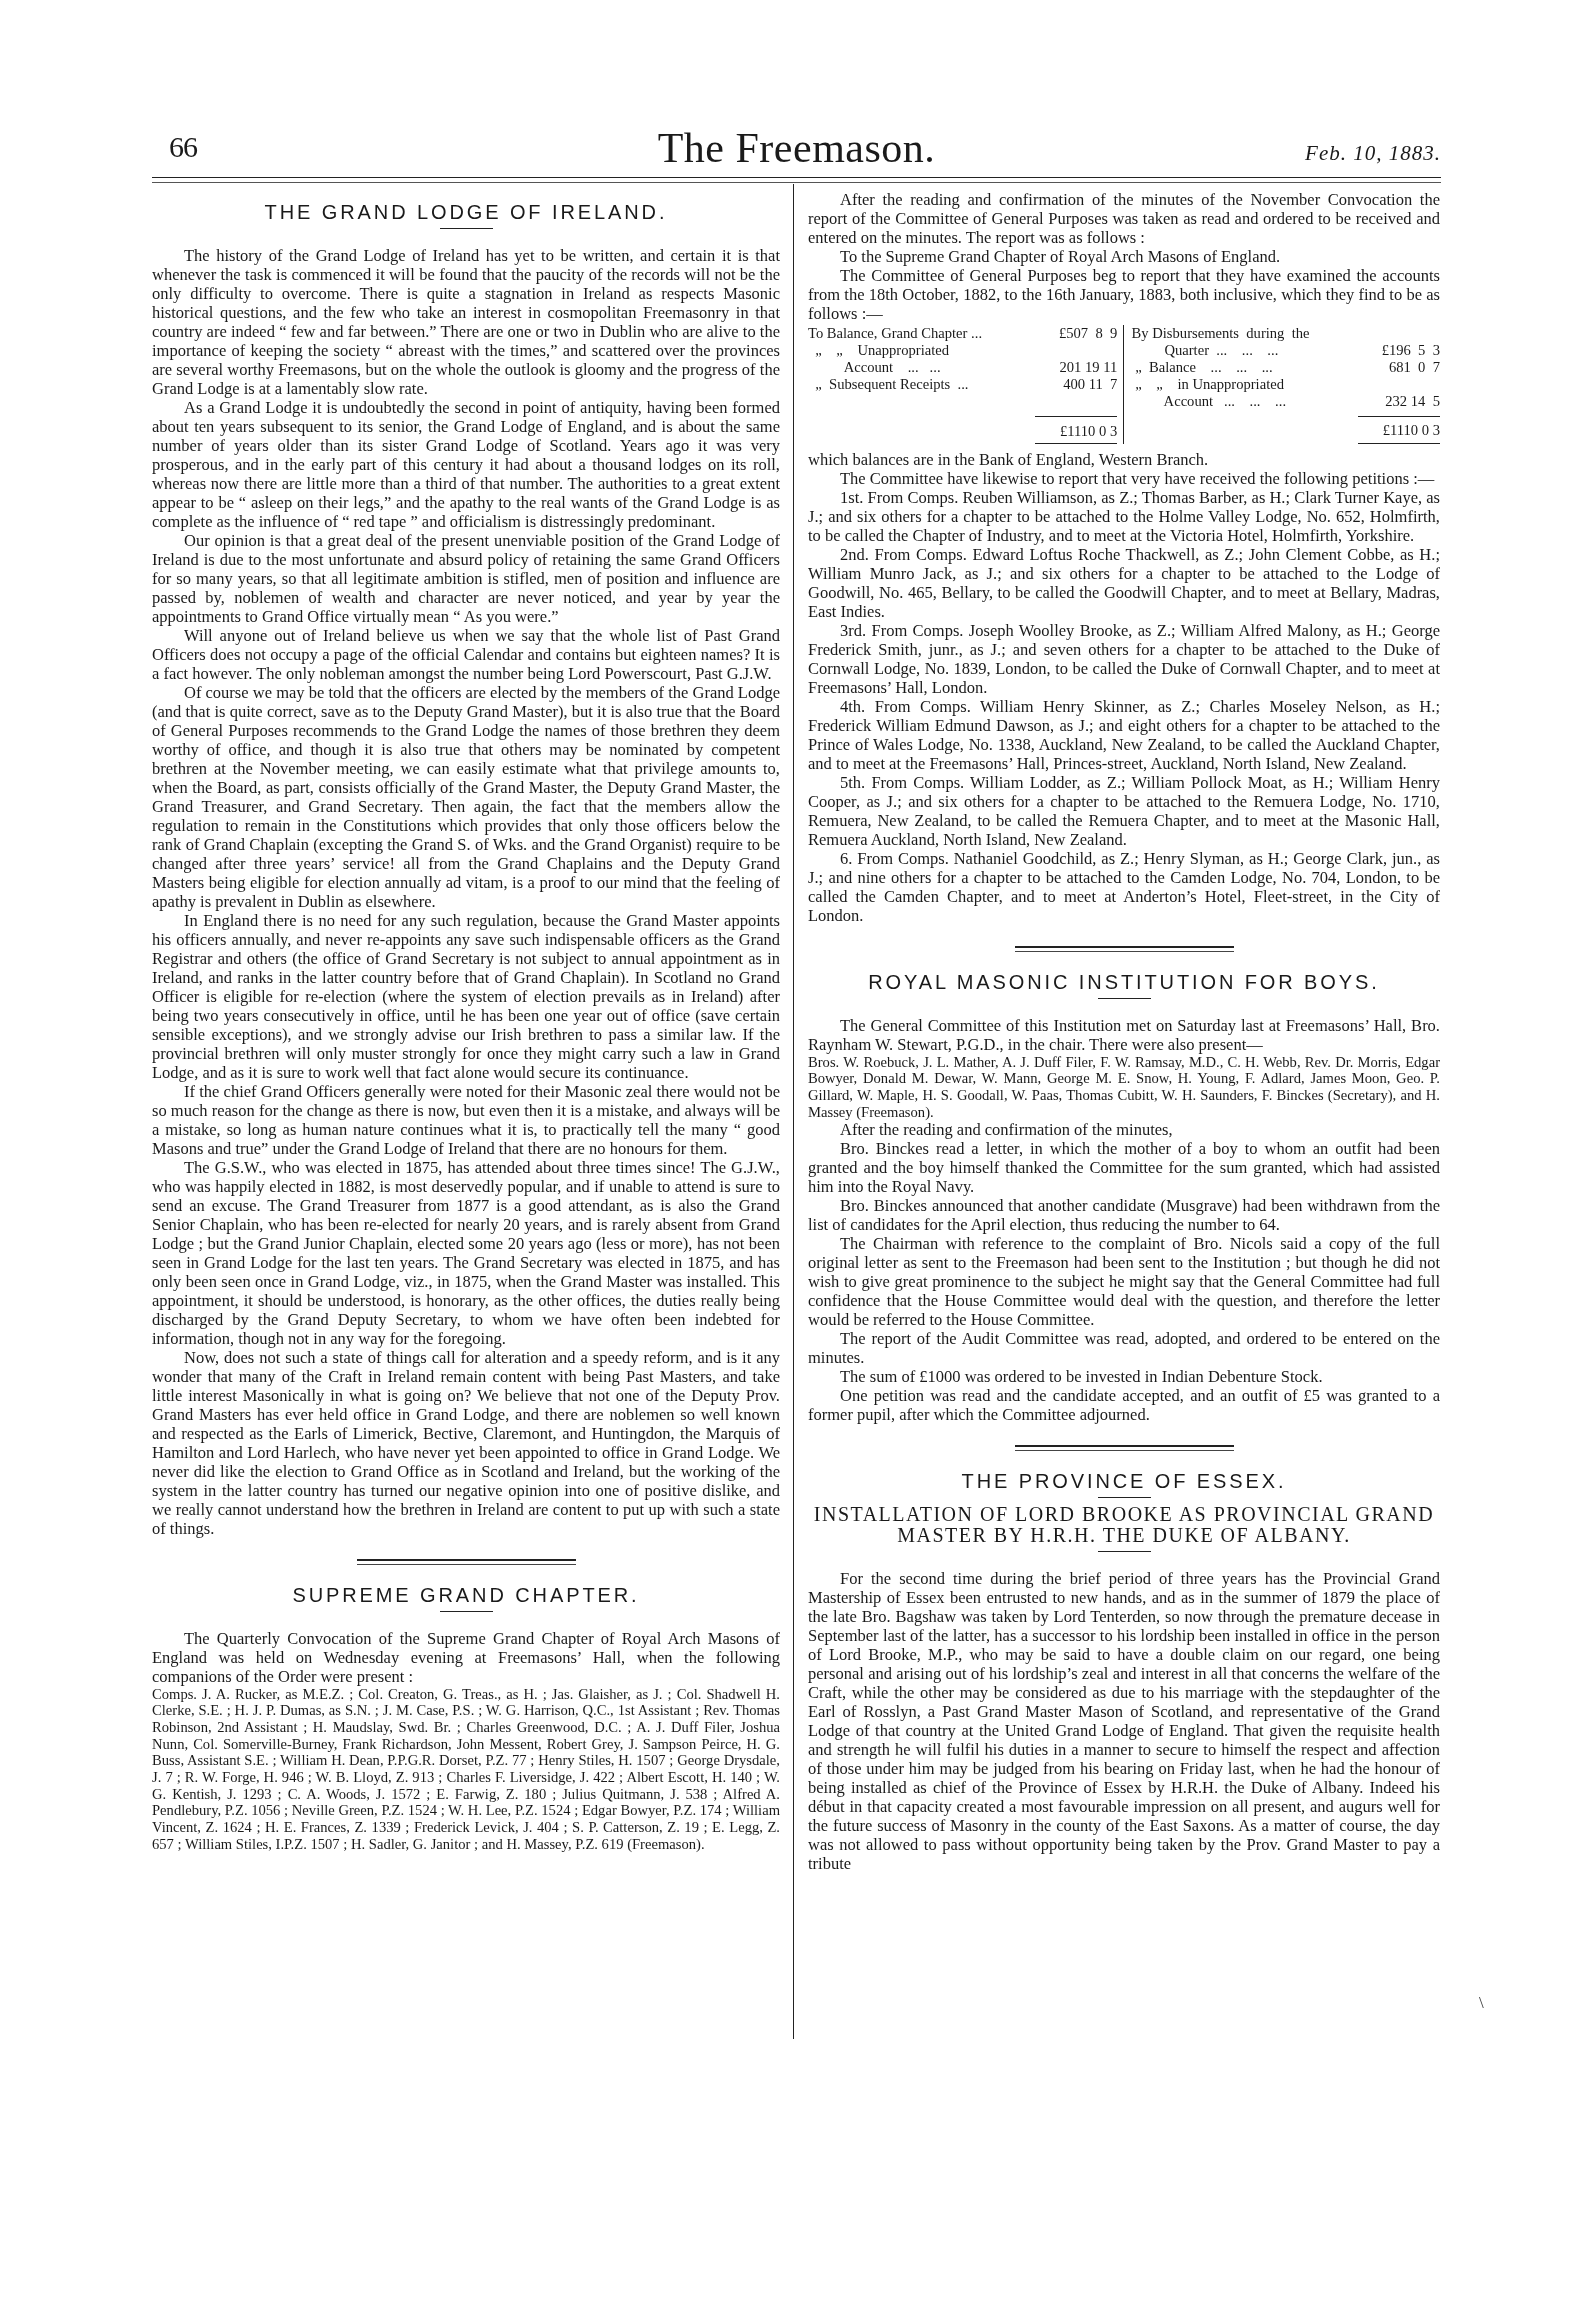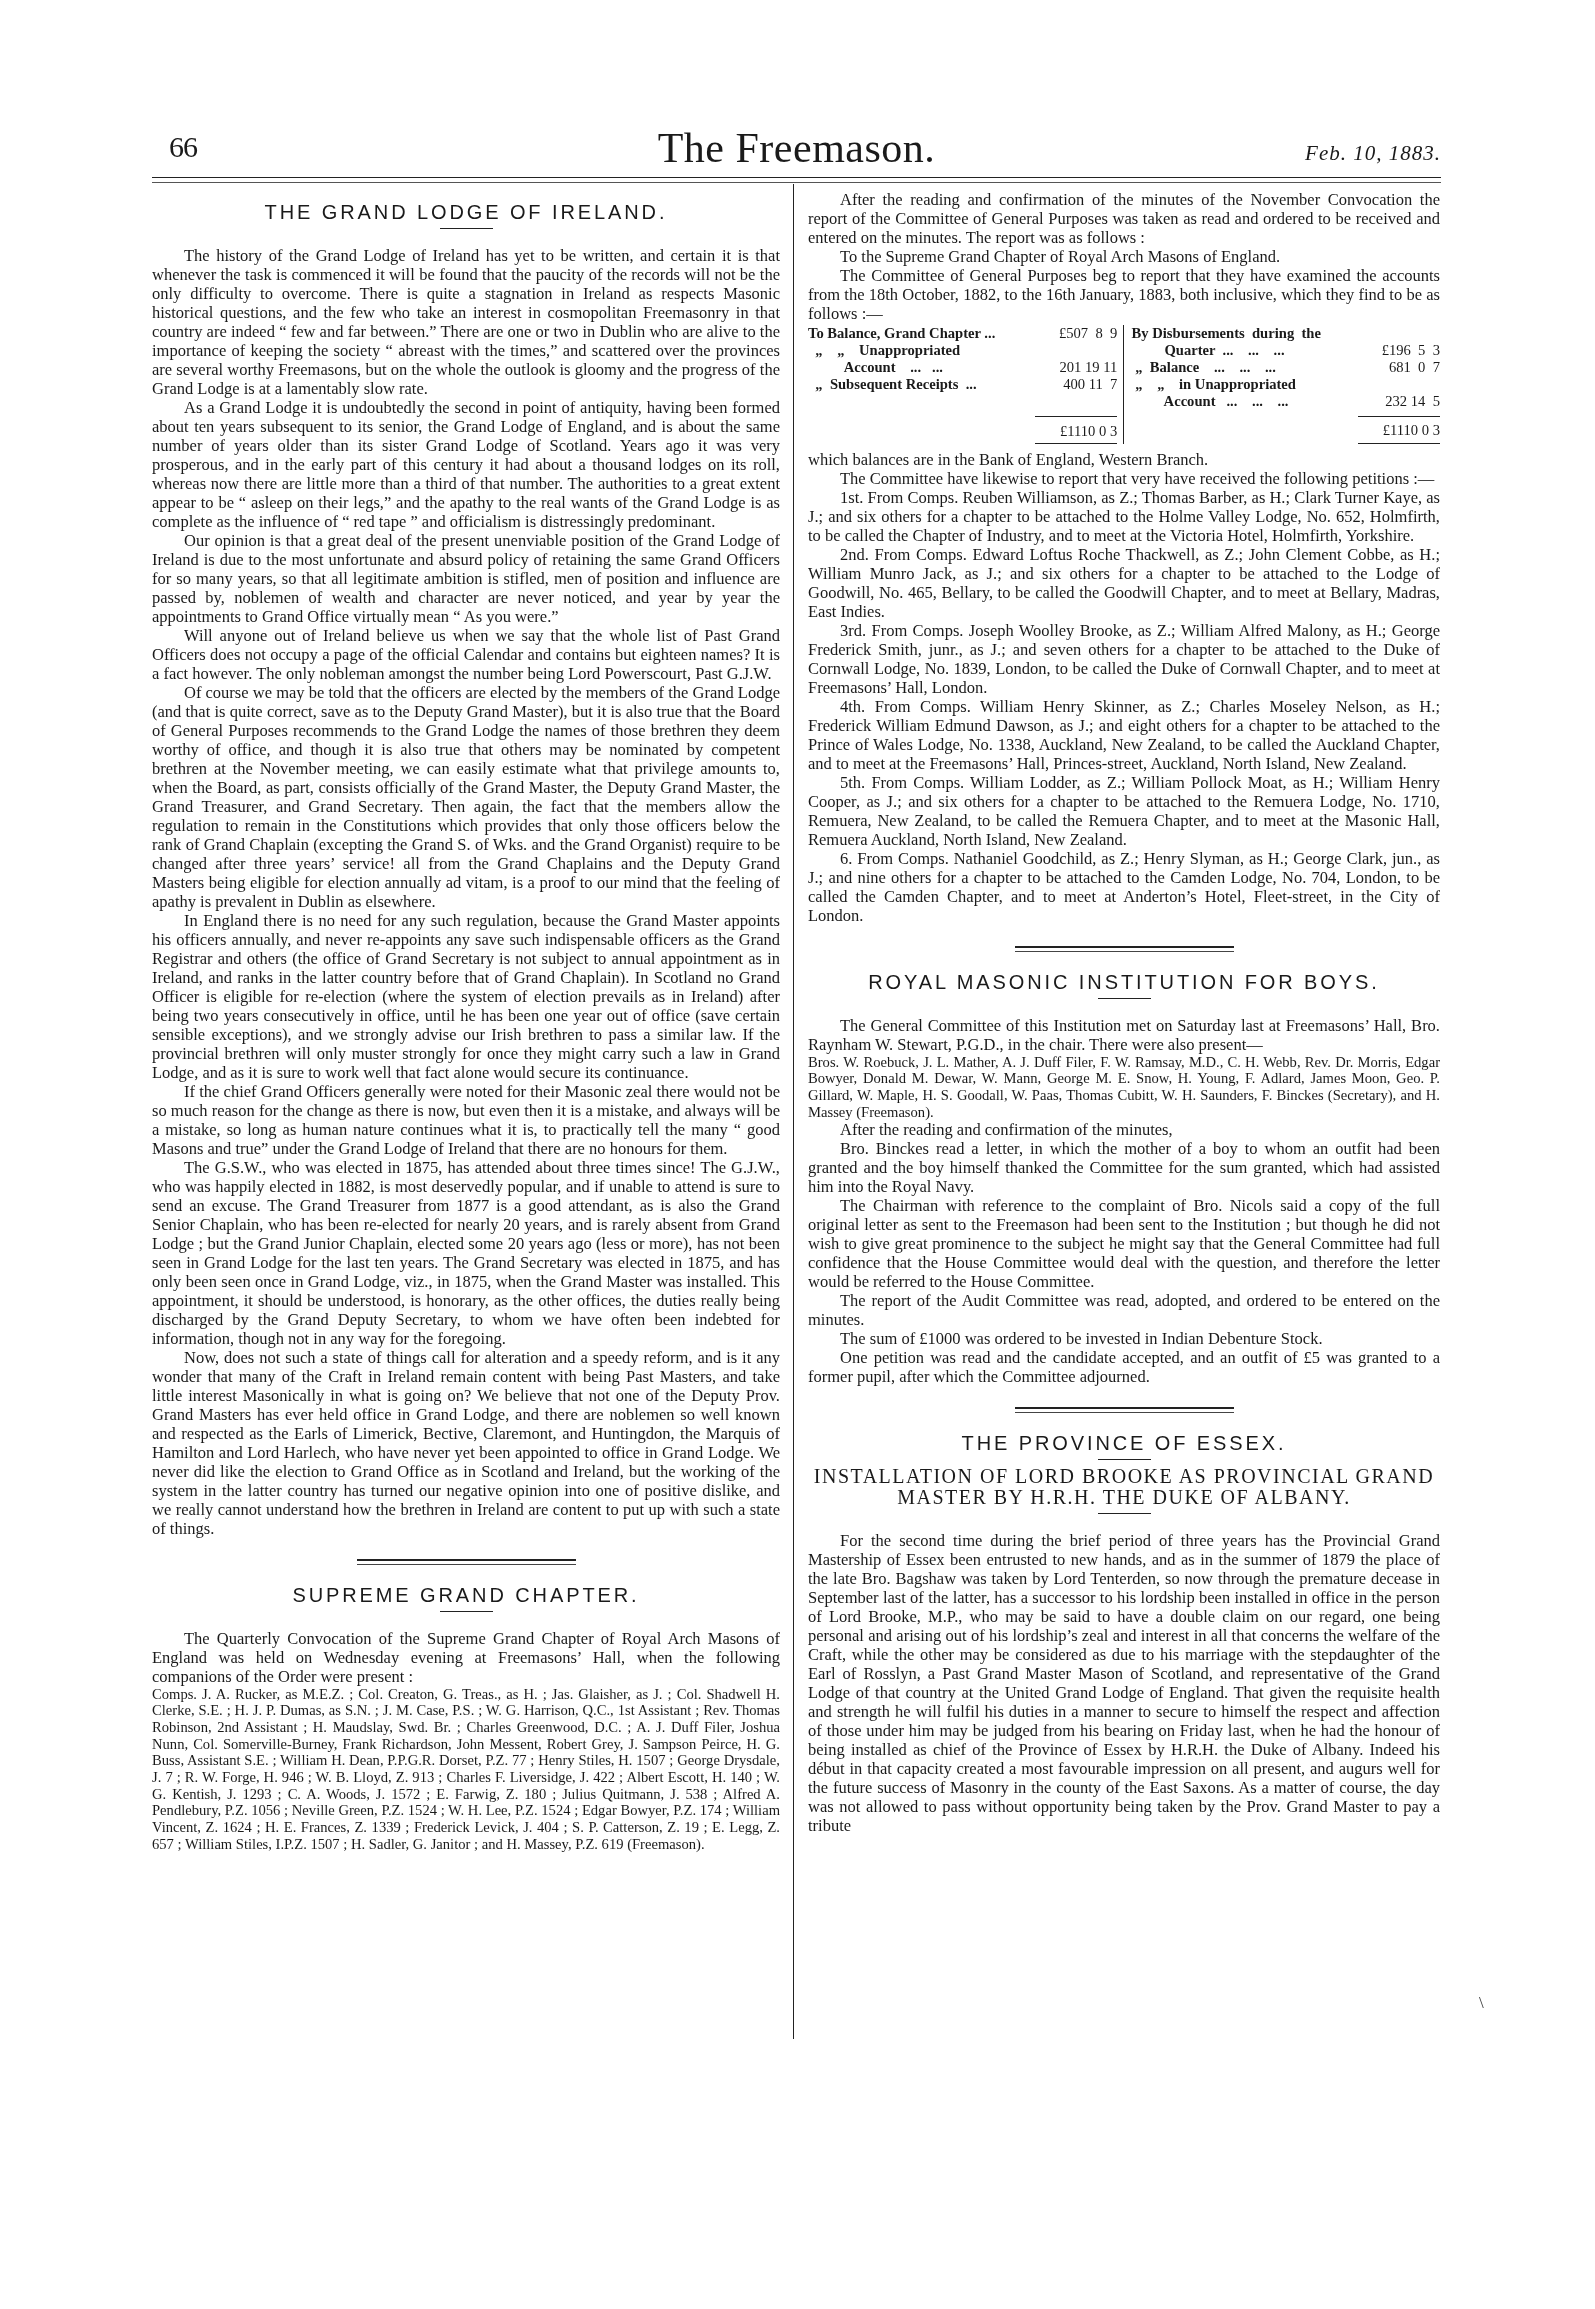--- a/index.html
+++ b/index.html
@@ -23,21 +23,21 @@
   .subheading { text-align:center; font-size:20px; letter-spacing:1.5px; line-height:21px; margin:5.7px 0 3.8px 0; text-indent:0;}
   .shortrule { width:53px; margin:5.7px auto 17px auto; border-top:1.9px solid #222; }
   .shortrule.tight { margin:3.8px auto 5.7px auto; }
   .sectionrule { width:219px; margin:21px auto 21px auto; border-top:2.9px solid #222; height:2.9px; border-bottom:1px solid #444; }
   
   .fin { display:flex; margin:1.9px 0 5.7px 0; font-size:14.6px; line-height:17px; }
   .fin .side { width:50%; position:relative; }
   .fin .side.l { border-right:1.4px solid #222; padding-right:5.7px; box-sizing:border-box; }
   .fin .side.r { padding-left:7.6px; box-sizing:border-box; }
   .fin .row { display:flex; justify-content:space-between; }
-  .fin .row .lbl { white-space:pre;font-weight:bold; }
+  .fin .row .lbl { white-space:pre; }
   .fin .row .amt { white-space:pre; text-align:right; }
   .fin .total { display:flex; justify-content:flex-end; margin-top:5.7px; }
   .fin .total span { border-top:1.4px solid #222; border-bottom:1.4px solid #222; padding:5.7px 0 3.8px 0; min-width:82px; text-align:right; }
   .right-mark { position:absolute; left:1479px; top:1993px; font-size:17px; color:#333; }
 </style>
 </head>
 <body>
 
 <div class="page">
 
@@ -136,20 +136,21 @@
     <p>6. From Comps. Nathaniel Goodchild, as Z.; Henry Slyman, as H.; George Clark, jun., as J.; and nine others for a chapter to be attached to the Camden Lodge, No. 704, London, to be called the Camden Chapter, and to meet at Anderton’s Hotel, Fleet-street, in the City of London.</p>
 
     <div class="sectionrule"></div>
 
     <div class="heading">ROYAL MASONIC INSTITUTION FOR BOYS.</div>
     <div class="shortrule"></div>
     <p>The General Committee of this Institution met on Saturday last at Freemasons’ Hall, Bro. Raynham W. Stewart, P.G.D., in the chair. There were also present—</p>
     <p class="small">Bros. W. Roebuck, J. L. Mather, A. J. Duff Filer, F. W. Ramsay, M.D., C. H. Webb, Rev. Dr. Morris, Edgar Bowyer, Donald M. Dewar, W. Mann, George M. E. Snow, H. Young, F. Adlard, James Moon, Geo. P. Gillard, W. Maple, H. S. Goodall, W. Paas, Thomas Cubitt, W. H. Saunders, F. Binckes (Secretary), and H. Massey (Freemason).</p>
     <p>After the reading and confirmation of the minutes,</p>
     <p>Bro. Binckes read a letter, in which the mother of a boy to whom an outfit had been granted and the boy himself thanked the Committee for the sum granted, which had assisted him into the Royal Navy.</p>
+    <p>Bro. Binckes announced that another candidate (Musgrave) had been withdrawn from the list of candidates for the April election, thus reducing the number to 64.</p>
     <p>The Chairman with reference to the complaint of Bro. Nicols said a copy of the full original letter as sent to the Freemason had been sent to the Institution ; but though he did not wish to give great prominence to the subject he might say that the General Committee had full confidence that the House Committee would deal with the question, and therefore the letter would be referred to the House Committee.</p>
     <p>The report of the Audit Committee was read, adopted, and ordered to be entered on the minutes.</p>
     <p>The sum of £1000 was ordered to be invested in Indian Debenture Stock.</p>
     <p>One petition was read and the candidate accepted, and an outfit of £5 was granted to a former pupil, after which the Committee adjourned.</p>
 
     <div class="sectionrule"></div>
 
     <div class="heading">THE PROVINCE OF ESSEX.</div>
     <div class="shortrule tight"></div>
     <div class="subheading">INSTALLATION OF LORD BROOKE AS PROVINCIAL GRAND MASTER BY H.R.H. THE DUKE OF ALBANY.</div>

